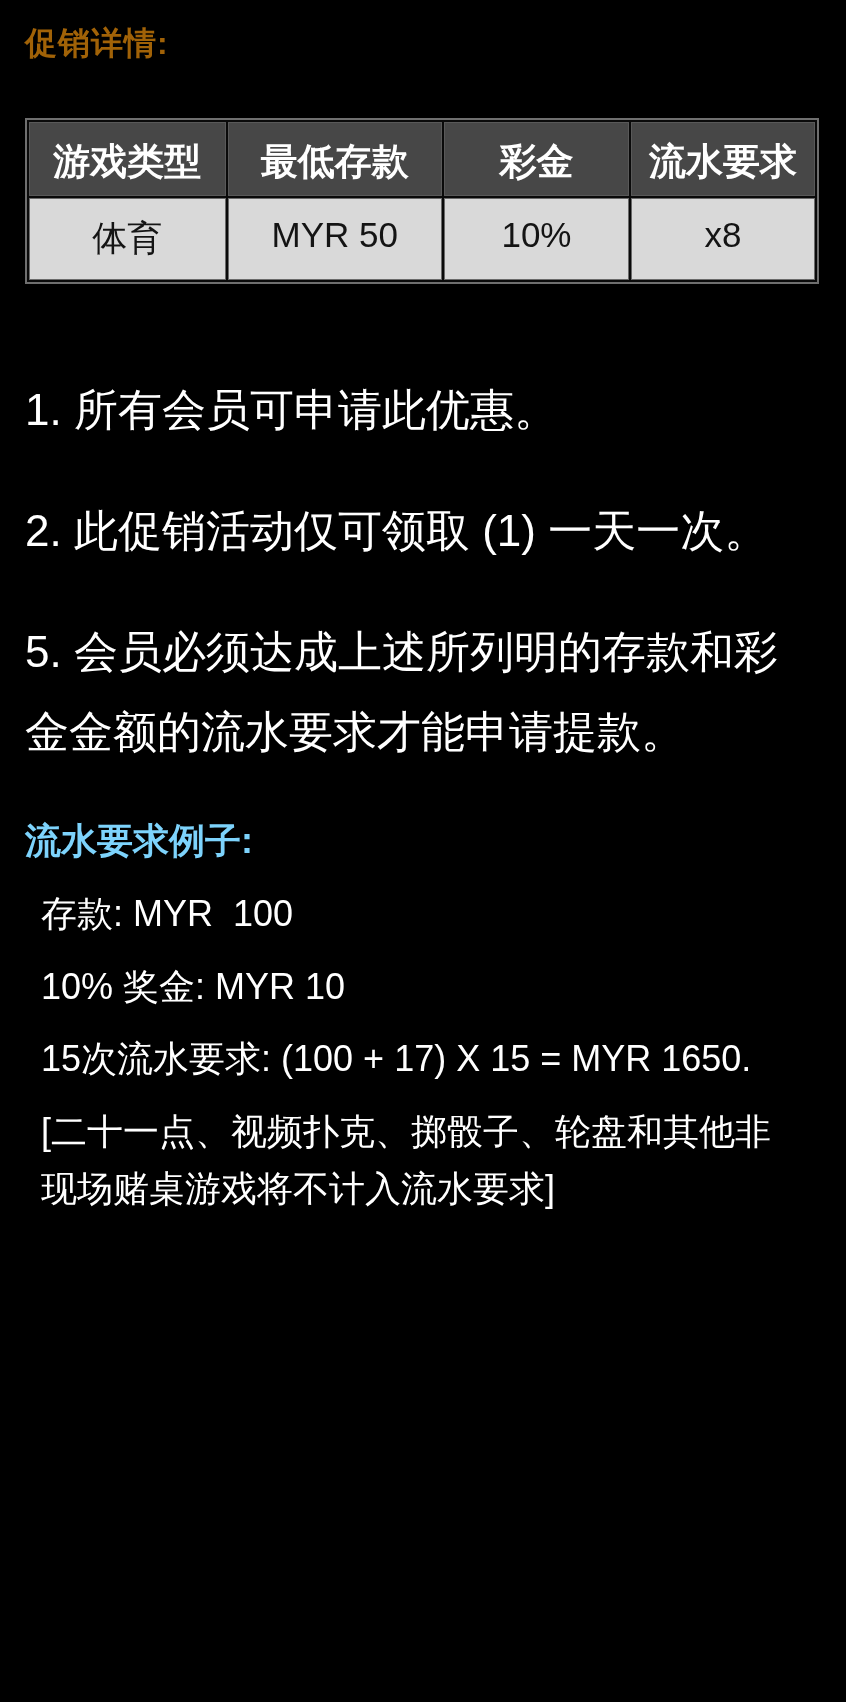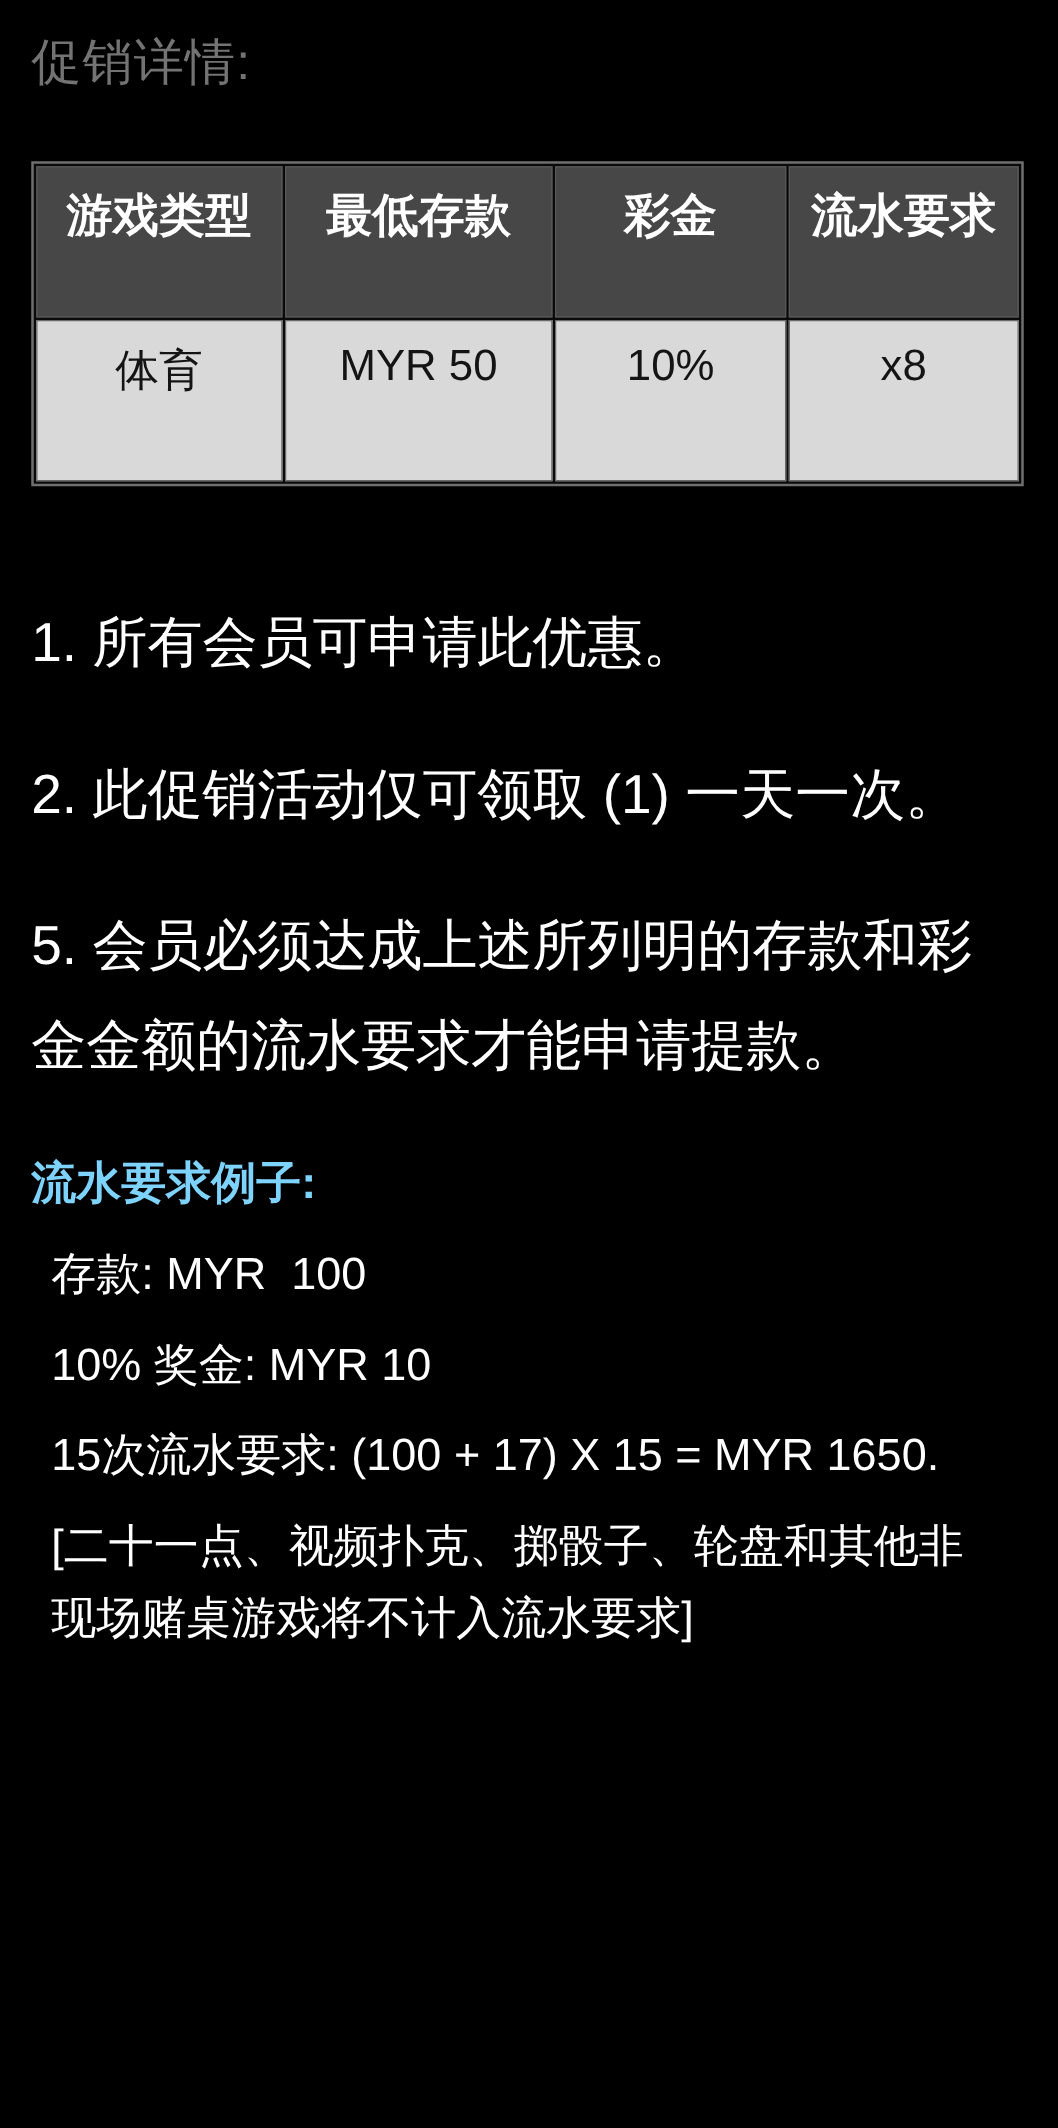--- a/index.html
+++ b/index.html
@@ -10,23 +10,23 @@
   body {
     width: 846px;
     min-height: 1702px;
     box-sizing: border-box;
     padding: 14px 27px 40px 25px;
     font-family: "Liberation Sans", "DejaVu Sans", sans-serif;
     color: #ffffff;
     overflow-x: hidden;
   }
   .page-title {
-    color: #737373;
-    font-size: 40px;
-    font-weight: normal;
+    color: #a16207;
+    font-size: 32px;
+    font-weight: bold;
     margin: 8px 0 0 0;
     letter-spacing: 1px;
   }
   .promo-table {
     width: 100%;
     margin-top: 52px;
     border-collapse: separate;
     border-spacing: 2px;
     border: 2px solid #6f6f6f;
     background: #0a0a0a;
@@ -34,32 +34,32 @@
   }
   .promo-table th {
     background: #474747;
     border: 1px solid #595959;
     color: #ffffff;
     font-size: 37px;
     font-weight: bold;
     text-align: center;
     vertical-align: top;
     padding: 14px 4px 0 4px;
-    height: 121px;
+    height: 74px;
     box-sizing: border-box;
   }
   .promo-table td {
     background: #d9d9d9;
     border: 1px solid #6a6a6a;
     color: #141414;
     font-size: 35px;
     text-align: center;
     vertical-align: top;
     padding: 16px 4px 0 4px;
-    height: 129px;
+    height: 82px;
     box-sizing: border-box;
   }
   .col-game   { width: 25.2%; }
   .col-dep    { width: 27.5%; }
   .col-bonus  { width: 23.7%; }
   .col-turn   { width: 23.6%; }
 
   .terms {
     margin-top: 86px;
     font-size: 44px;

